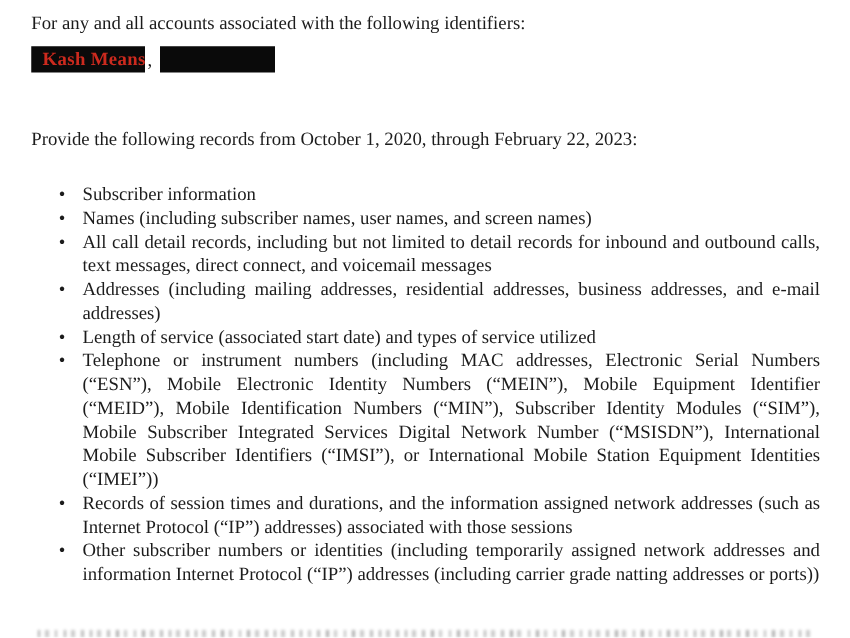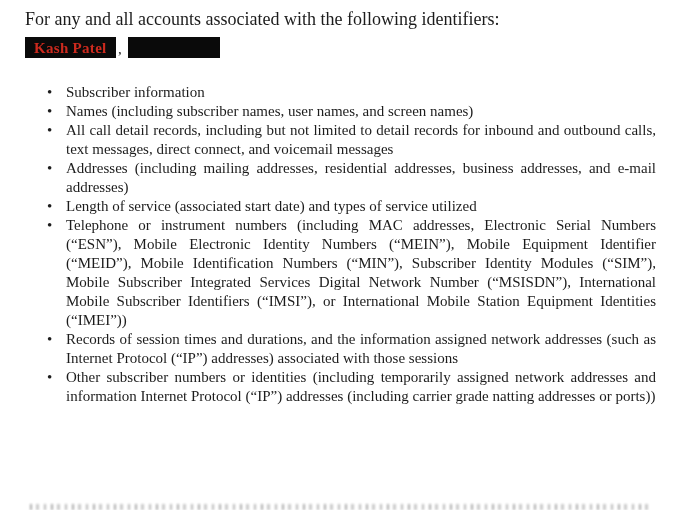--- a/index.html
+++ b/index.html
@@ -17,21 +17,21 @@
   .page {
     box-sizing: border-box;
     width: 680px;
     height: 510px;
     padding: 10px 24px 0 25px;
     background: #ffffff;
     position: relative;
   }
   .intro {
     margin: 0;
-    font-size: 18px;
+    font-size: 15px;
     line-height: 19px;
   }
   .id-row {
     margin-top: 8px;
     height: 21px;
     display: flex;
     align-items: flex-end;
   }
   .redact {
     display: inline-block;
@@ -106,26 +106,27 @@
 </style>
 </head>
 <body>
 
 <div class="page">
 
   <p class="intro">For any and all accounts associated with the following identifiers:</p>
 
   <div class="id-row">
     <span class="redact name">
-      <span class="red-name">Kash Patel</span>
+      <span class="red-name">Kash Means</span>
     </span>
     <span class="comma">,</span>
     <span class="redact blank"></span>
   </div>
 
+  <p class="provide">Provide the following records from October 1, 2020, through February 22, 2023:</p>
 
   <ul class="bullets">
     <li>Subscriber information</li>
     <li>Names (including subscriber names, user names, and screen names)</li>
     <li>All call detail records, including but not limited to detail records for inbound and outbound calls, text messages, direct connect, and voicemail messages</li>
     <li>Addresses (including mailing addresses, residential addresses, business addresses, and e-mail addresses)</li>
     <li>Length of service (associated start date) and types of service utilized</li>
     <li>Telephone or instrument numbers (including MAC addresses, Electronic Serial Numbers (“ESN”), Mobile Electronic Identity Numbers (“MEIN”), Mobile Equipment Identifier (“MEID”), Mobile Identification Numbers (“MIN”), Subscriber Identity Modules (“SIM”), Mobile Subscriber Integrated Services Digital Network Number (“MSISDN”), International Mobile Subscriber Identifiers (“IMSI”), or International Mobile Station Equipment Identities (“IMEI”))</li>
     <li>Records of session times and durations, and the information assigned network addresses (such as Internet Protocol (“IP”) addresses) associated with those sessions</li>
     <li>Other subscriber numbers or identities (including temporarily assigned network addresses and information Internet Protocol (“IP”) addresses (including carrier grade natting addresses or ports))</li>

